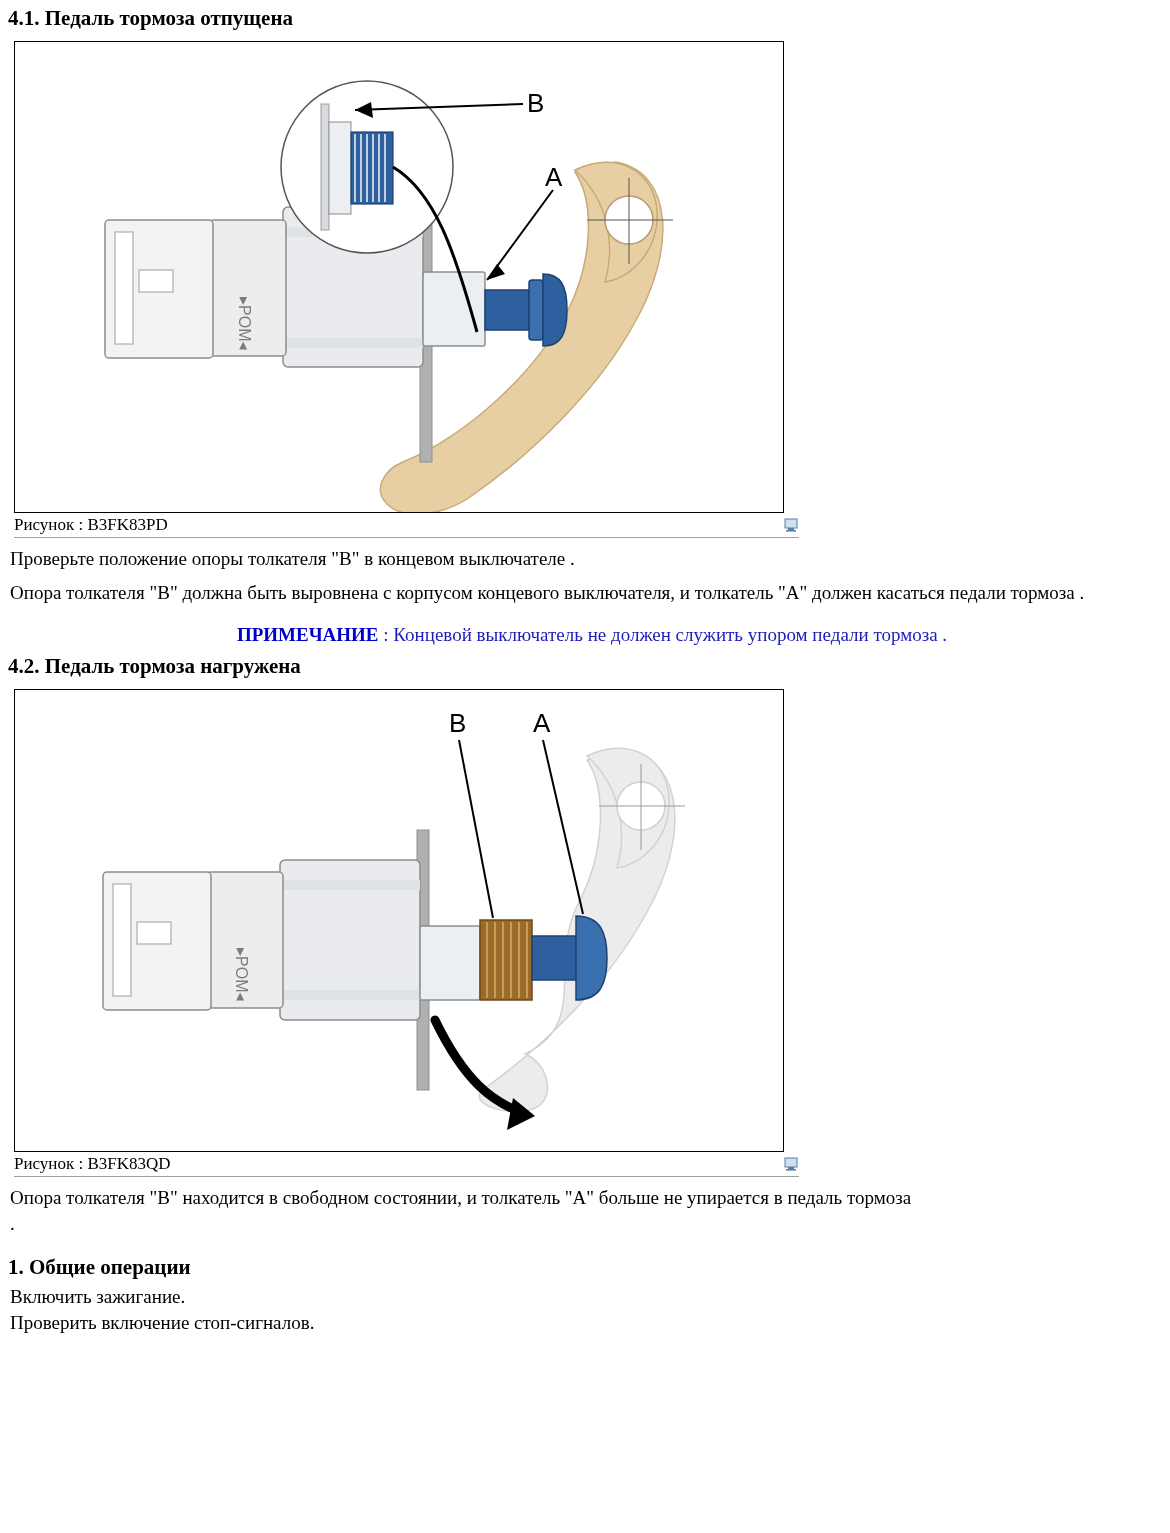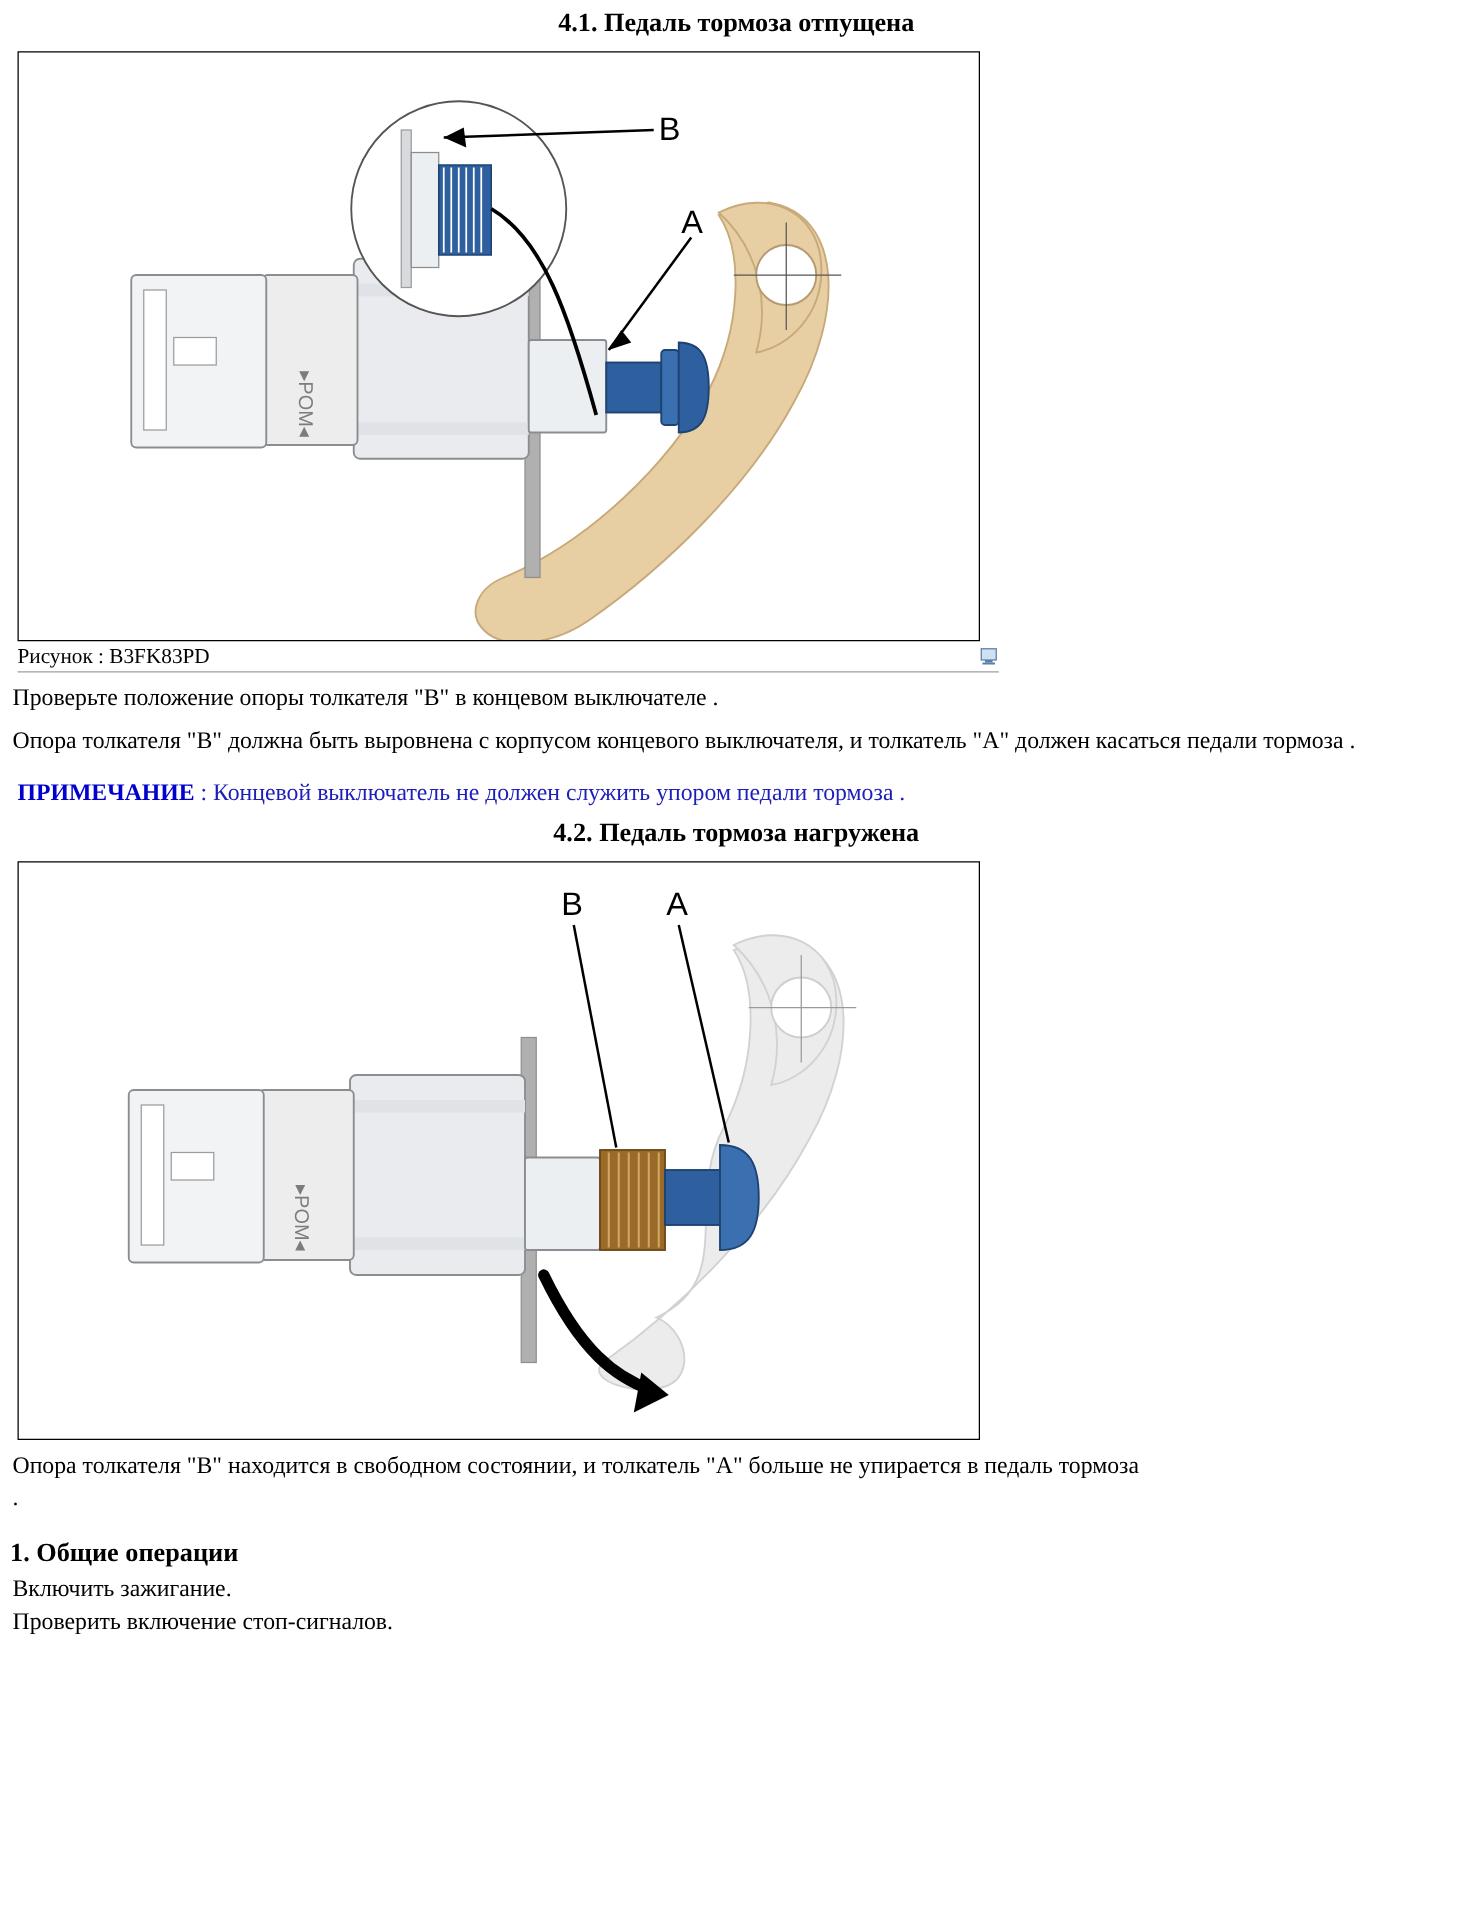--- a/index.html
+++ b/index.html
@@ -19,21 +19,20 @@
     width: 1170px;
     padding: 0;
     box-sizing: border-box;
     position: relative;
   }
   .section-heading {
     font-family: "Liberation Serif", serif;
     font-size: 21px;
     font-weight: bold;
     margin: 6px 0 6px 8px;
-    text-align: center;
   }
   .figure-box {
     border: 1px solid #000000;
     margin: 10px 0 0 14px;
     width: 770px;
     box-sizing: border-box;
     background: #ffffff;
     position: relative;
   }
   .fig1 { height: 472px; }
@@ -60,20 +59,21 @@
     font-family: "Liberation Serif", serif;
     font-size: 19px;
     line-height: 26px;
     margin: 8px 0 0 10px;
     width: 1145px;
   }
   .note-line {
     margin: 16px 0 0 14px;
     font-size: 19px;
     line-height: 26px;
+    text-align: center;
   }
   .note-label {
     color: #0000cc;
     font-weight: bold;
     font-family: "Liberation Serif", serif;
   }
   .note-text {
     color: #1d1dbb;
     font-family: "Liberation Serif", serif;
   }
@@ -204,20 +204,30 @@
       <path d="M420 330 C 450 392, 478 412, 506 422" fill="none" stroke="#000000" stroke-width="9" stroke-linecap="round"></path>
       <polygon points="520,426 492,440 498,408" fill="#000000"></polygon>
 
       <line x1="444" y1="50" x2="478" y2="228" stroke="#000000" stroke-width="2"></line>
       <text x="434" y="42" font-family="Liberation Sans, sans-serif" font-size="26" fill="#000000">B</text>
       <line x1="528" y1="50" x2="568" y2="224" stroke="#000000" stroke-width="2"></line>
       <text x="518" y="42" font-family="Liberation Sans, sans-serif" font-size="26" fill="#000000">A</text>
     </svg>
   </div>
 
+  <div class="fig-caption-row">
+    <span class="fig-caption">Рисунок : B3FK83QD</span>
+    <span class="fig-icon">
+      <svg width="16" height="16" viewBox="0 0 16 16">
+        <rect x="2" y="2" width="12" height="9" fill="#cfe0f0" stroke="#5b7ea6" stroke-width="1"></rect>
+        <rect x="5" y="11" width="6" height="2" fill="#5b7ea6"></rect>
+        <rect x="3" y="13" width="10" height="1.6" fill="#5b7ea6"></rect>
+      </svg>
+    </span>
+  </div>
 
   <div class="body-text">Опора толкателя "B" находится  в свободном состоянии, и толкатель "A" больше не упирается в педаль тормоза</div>
   <div class="body-text" style="margin-top:0;">.</div>
 
   <div class="heading-5">1. Общие операции</div>
   <div class="plain-line">Включить зажигание.</div>
   <div class="plain-line">Проверить включение стоп-сигналов.</div>
 
 </div>
 

